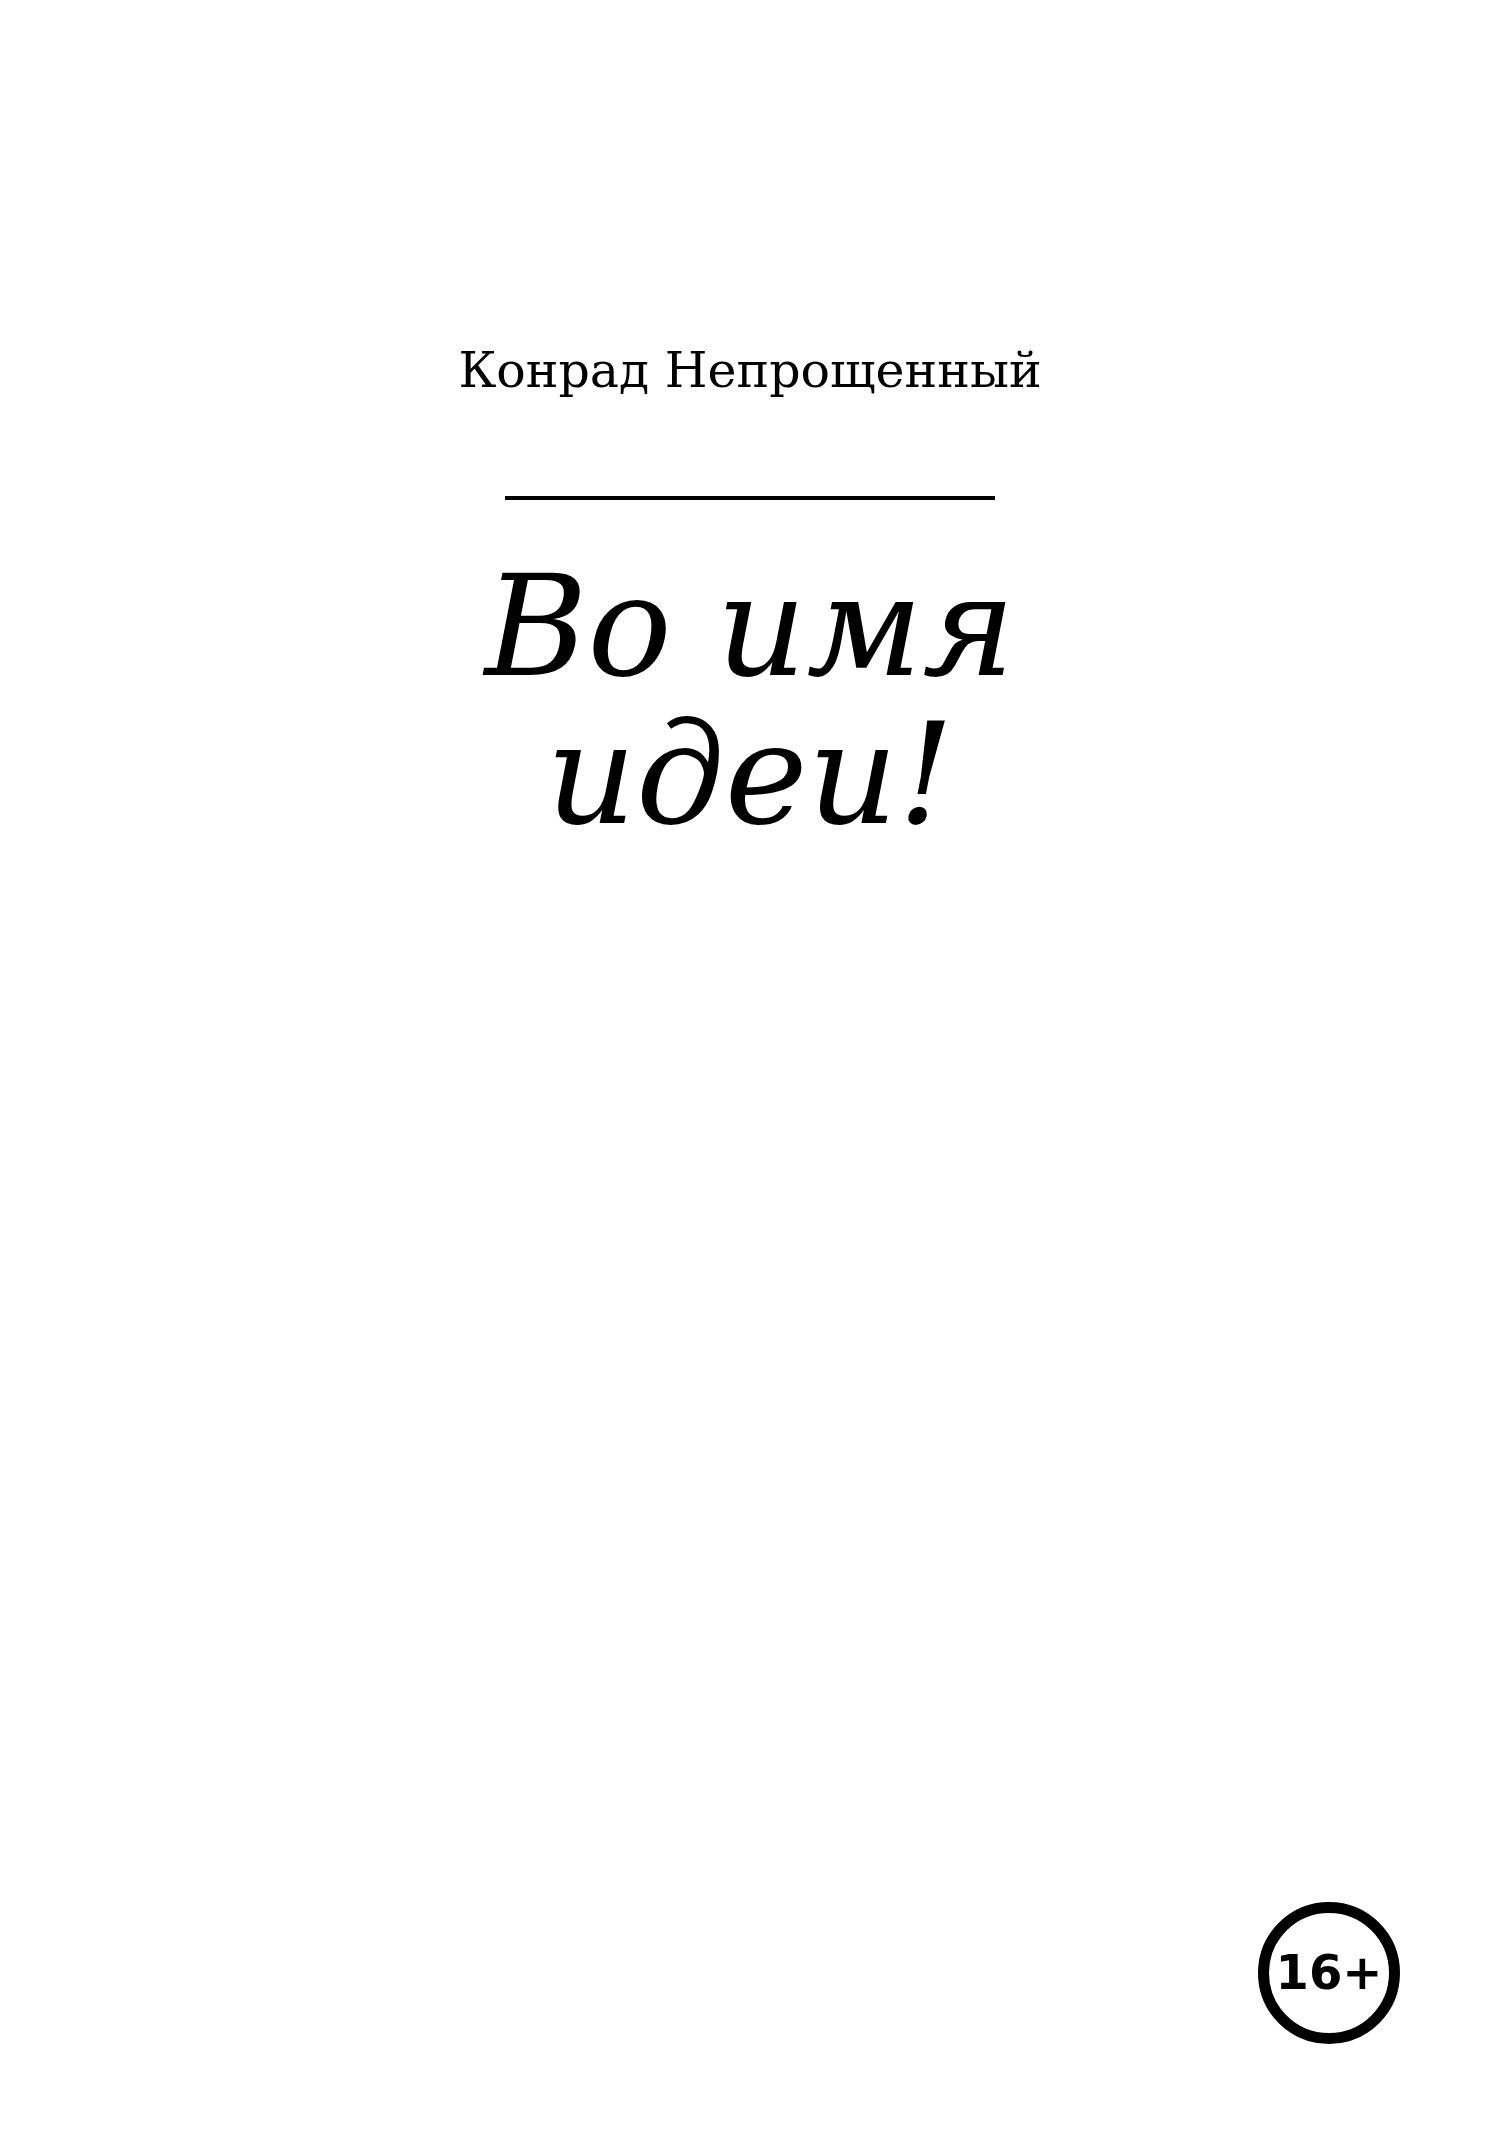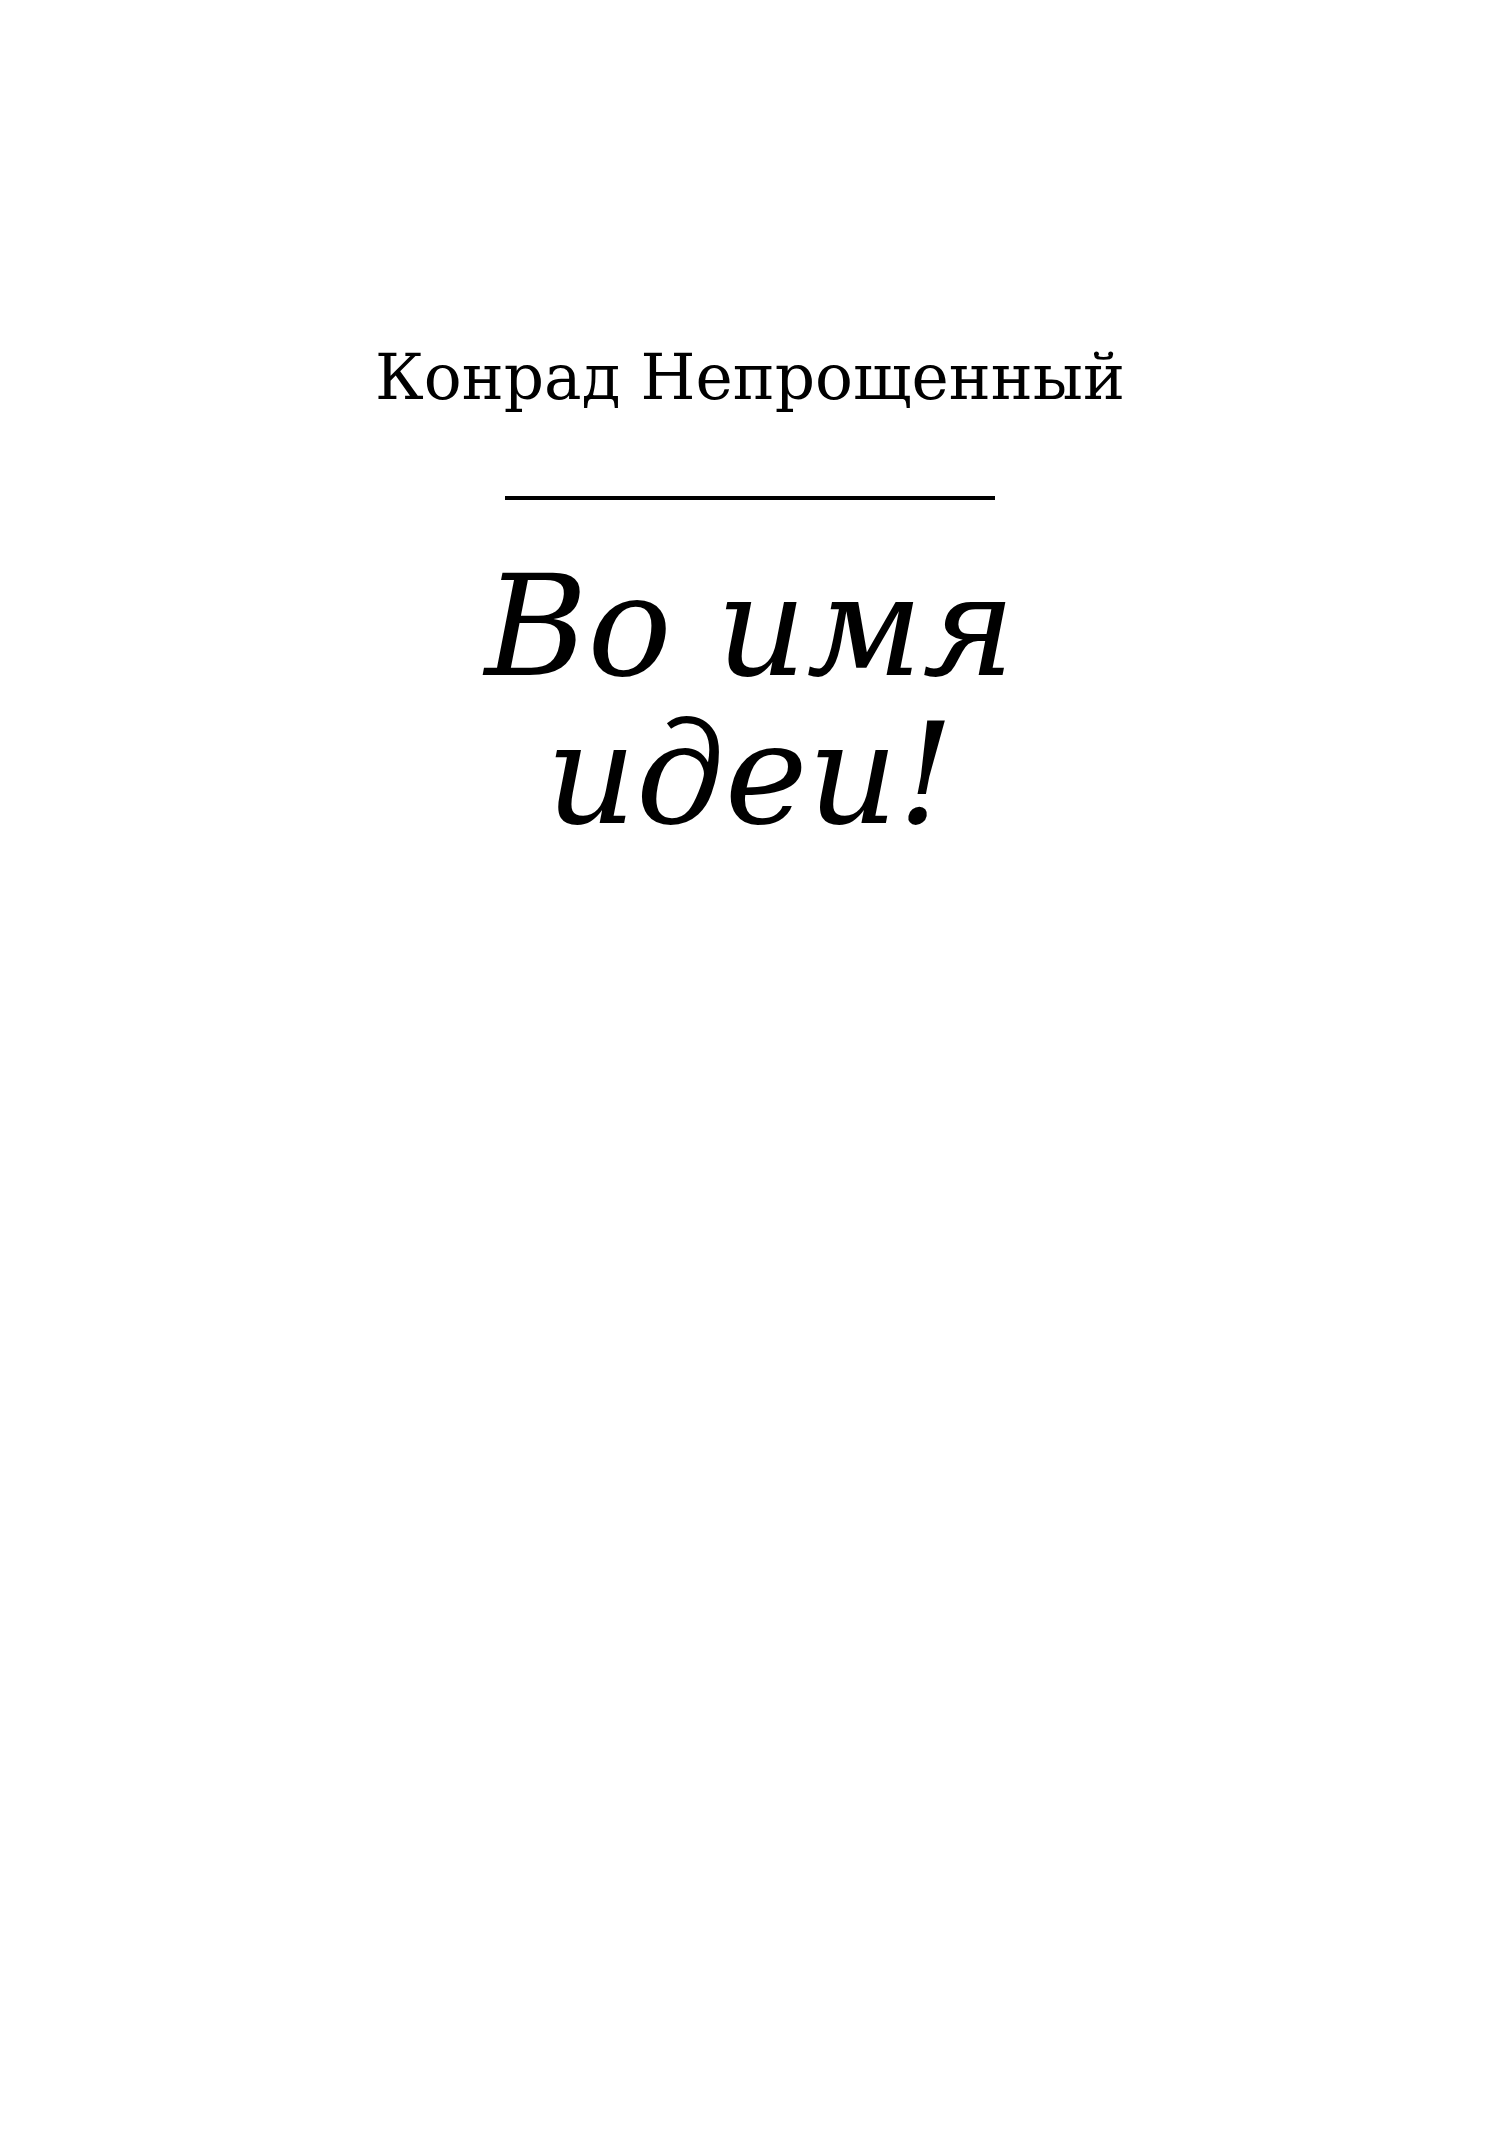--- a/index.html
+++ b/index.html
@@ -15,21 +15,21 @@
     overflow: hidden;
     font-family: "DejaVu Serif", "Liberation Serif", serif;
     color: var(--ink, #000000);
   }
   .author {
     position: absolute;
     left: 0;
     right: 0;
     top: 346px;
     text-align: center;
-    font-size: 63px;
+    font-size: 49px;
     line-height: 1;
     white-space: nowrap;
     color: var(--ink, #000000);
   }
   .divider {
     position: absolute;
     left: 505px;
     top: 496px;
     width: 490px;
     height: 4px;
@@ -80,14 +80,17 @@
 
   <div class="author">Конрад Непрощенный</div>
 
   <div class="divider"></div>
 
   <div class="title">
     <div class="title-line">Во имя</div>
     <div class="title-line">идеи!</div>
   </div>
 
+  <div class="badge">
+    <span class="badge-text">16+</span>
+  </div>
 
 </div>
 
 </body></html>

